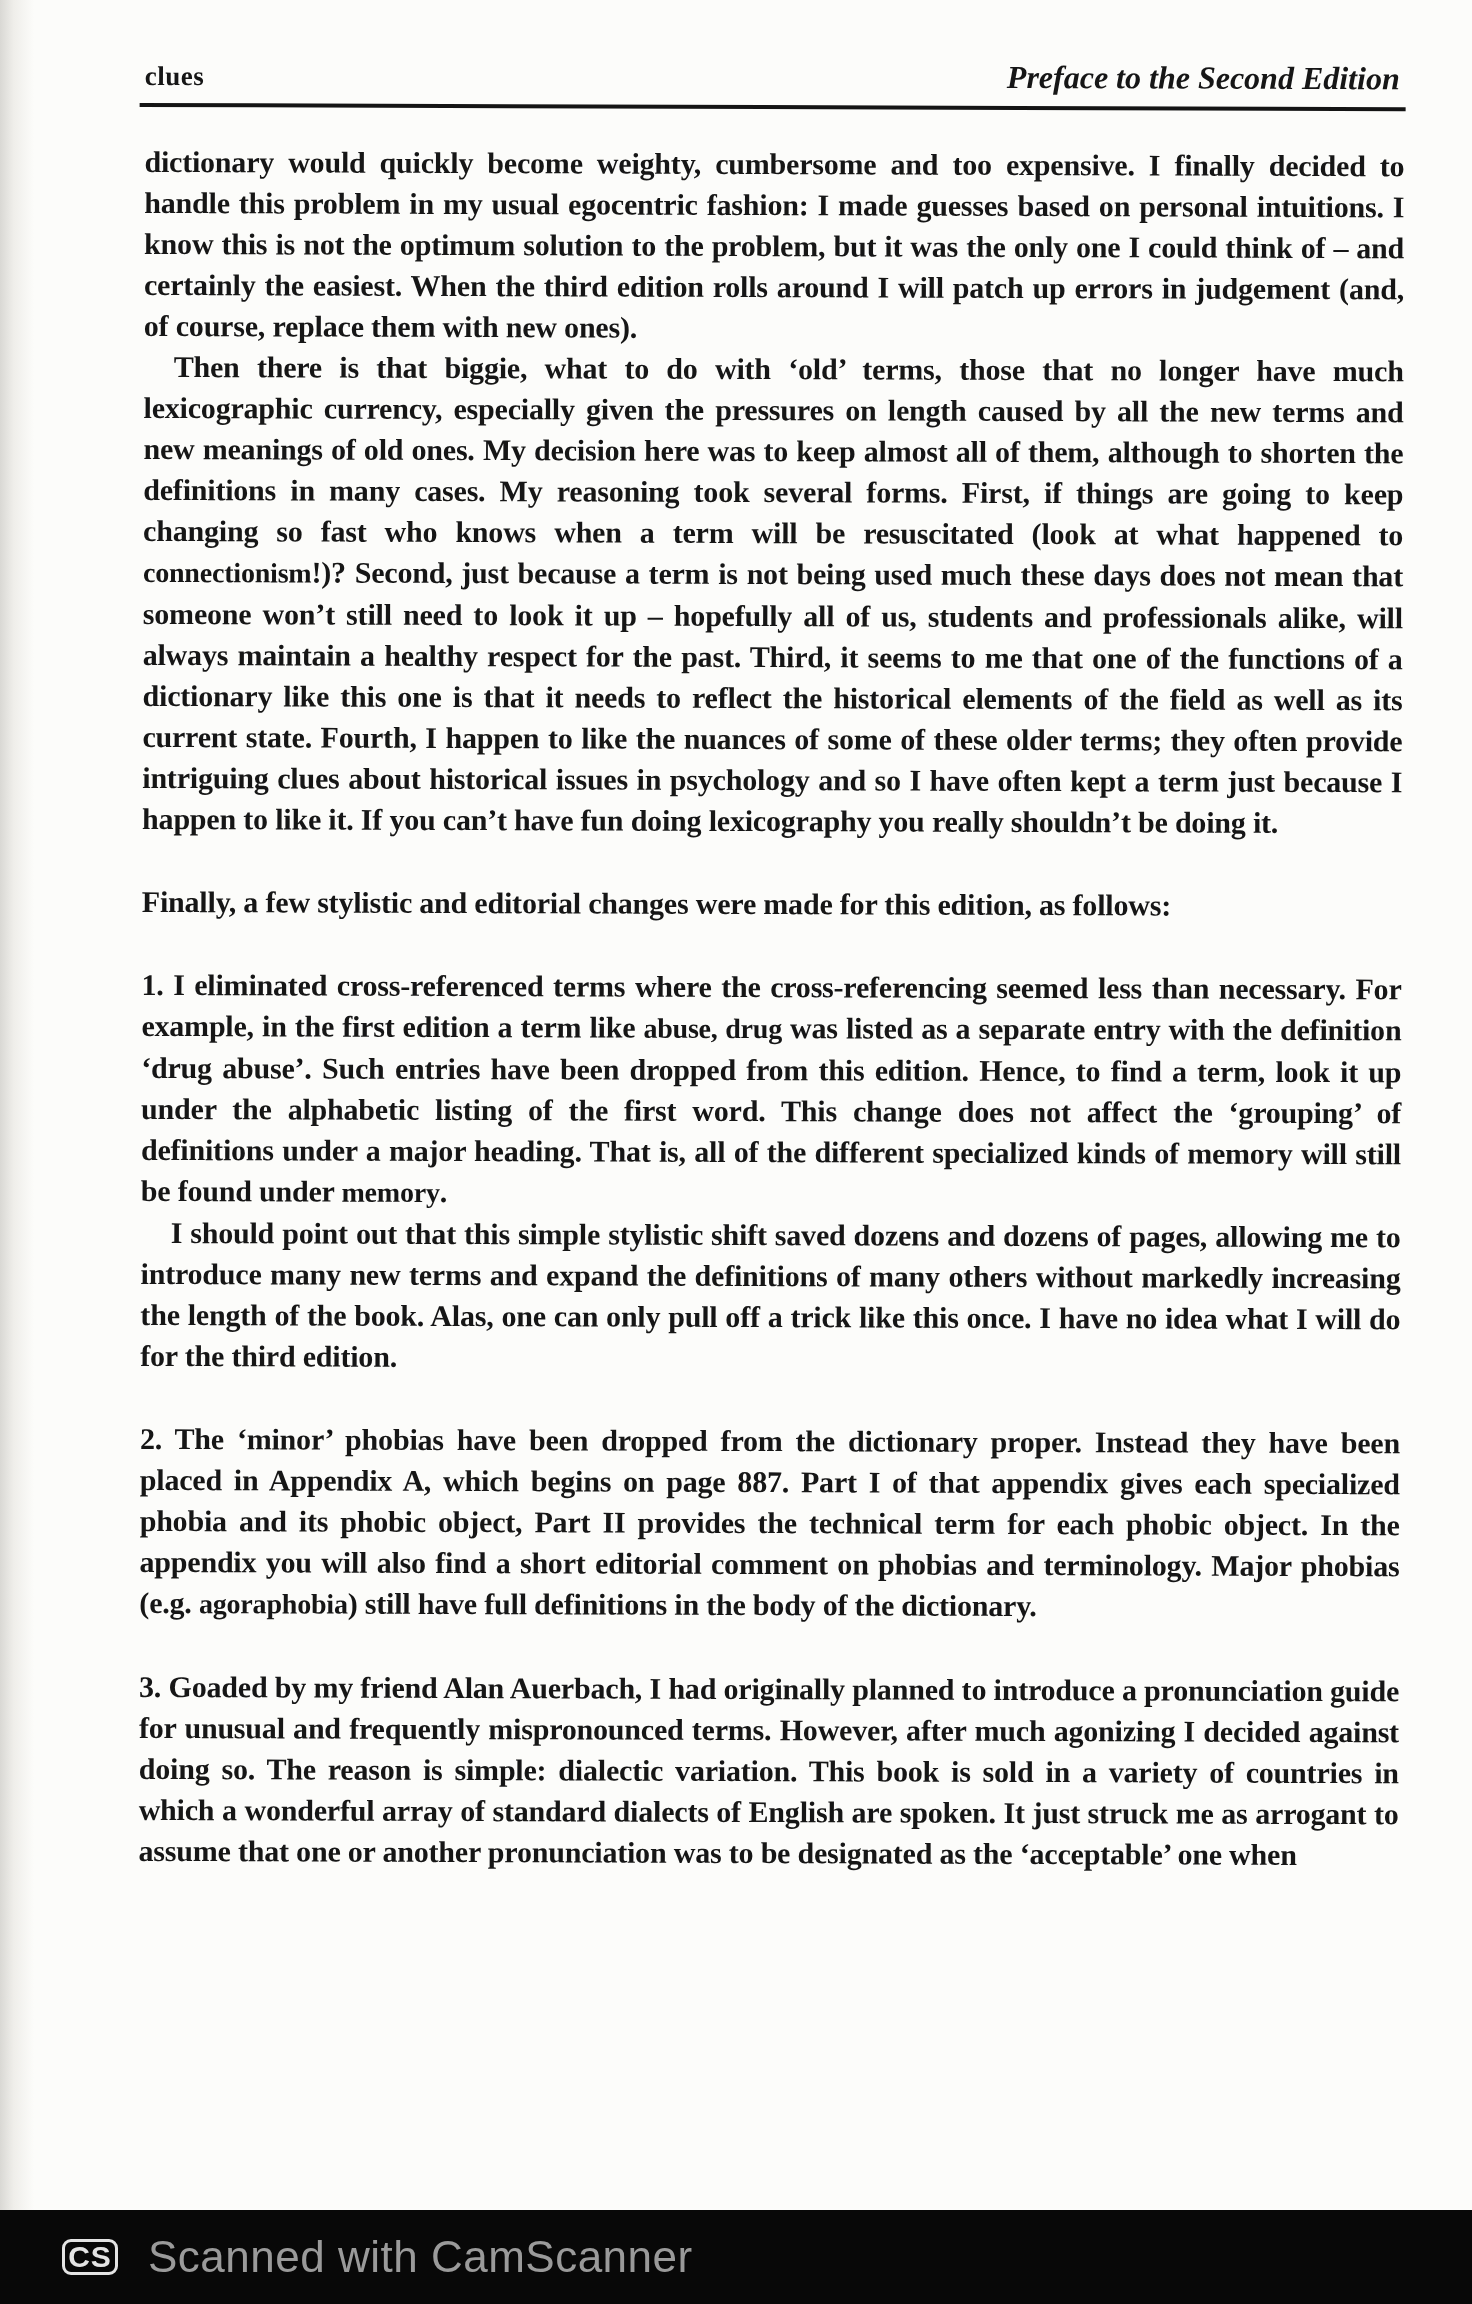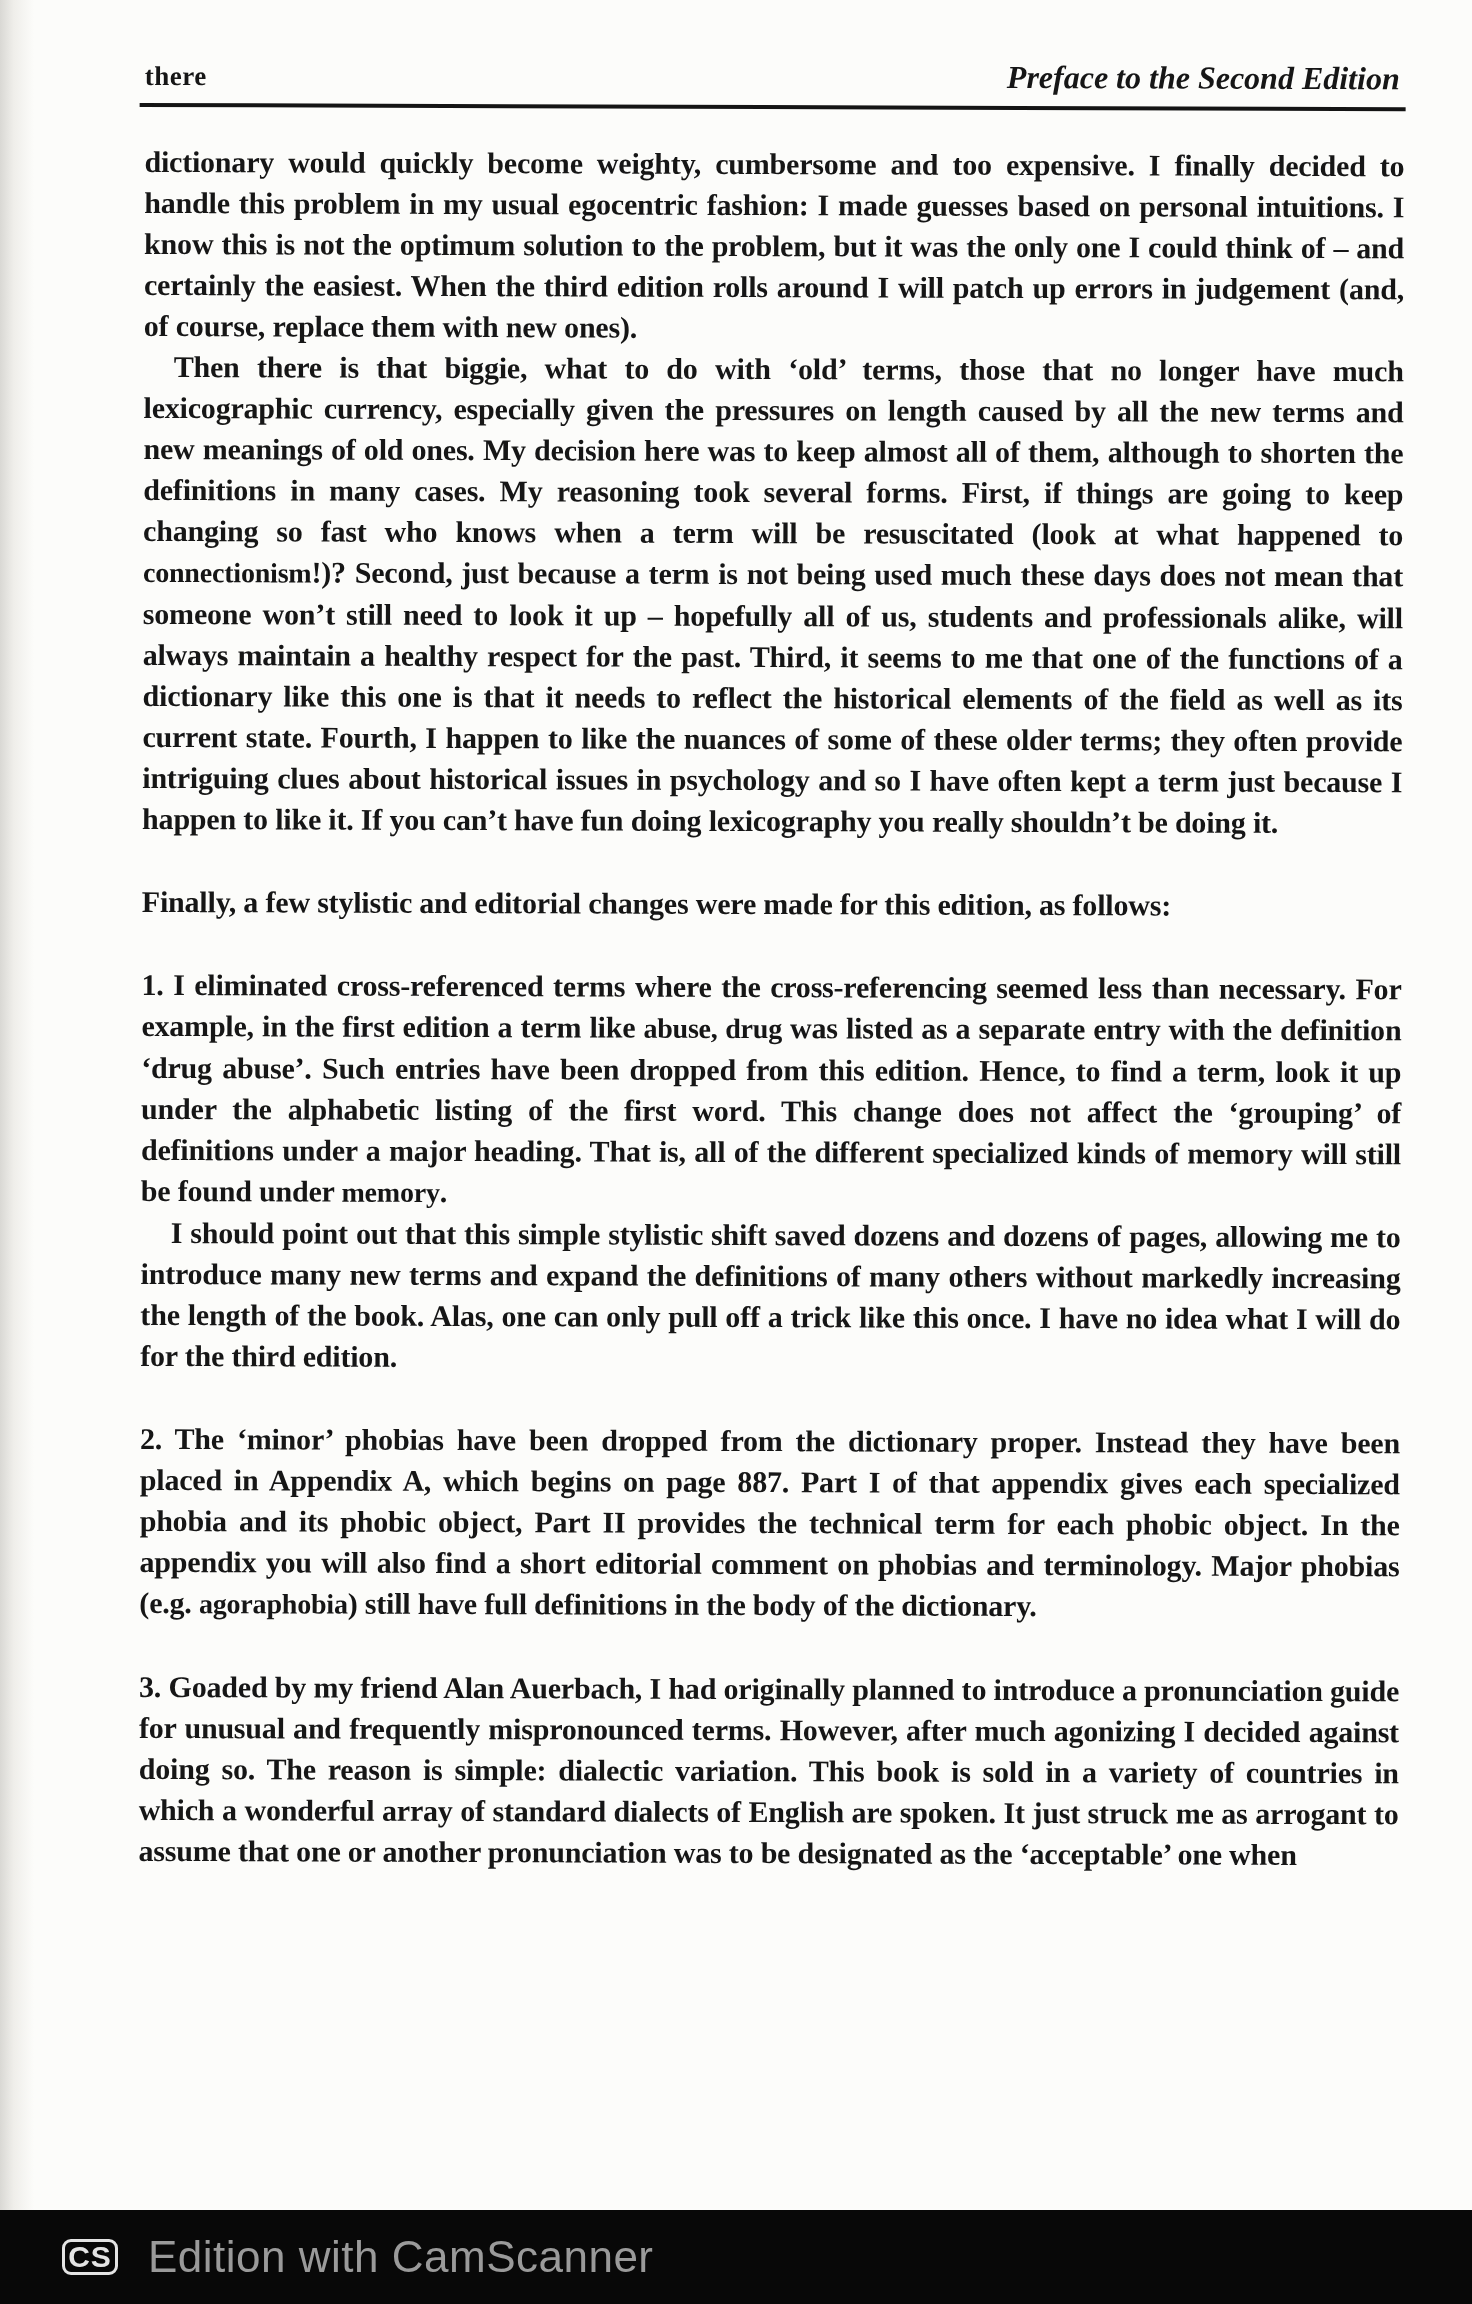--- a/index.html
+++ b/index.html
@@ -101,32 +101,32 @@
     font-weight: 400;
     letter-spacing: 0.5px;
   }
 </style>
 </head>
 <body>
 
 <div class="page">
   <div class="scan-content">
     <div class="header">
-      <span class="page-number">there</span>
+      <span class="page-number">clues</span>
       <span class="header-title">Preface to the Second Edition</span>
     </div>
     <div class="header-rule"></div>
     <div class="body-text">
         <p class="para"><span>dictionary would quickly become weighty, cumbersome and too expensive. I finally decided to handle this problem in my usual egocentric fashion: I made guesses based on personal intuitions. I know this is not the optimum solution to the problem, but it was the only one I could think of – and certainly the easiest. When the third edition rolls around I will patch up errors in judgement (and, of course, replace them with new ones).</span></p>
         <p class="para indent"><span>Then there is that biggie, what to do with ‘old’ terms, those that no longer have much lexicographic currency, especially given the pressures on length caused by all the new terms and new meanings of old ones. My decision here was to keep almost all of them, although to shorten the definitions in many cases. My reasoning took several forms. First, if things are going to keep changing so fast who knows when a term will be resuscitated (look at what happened to </span><span class="b">connectionism</span><span>!)? Second, just because a term is not being used much these days does not mean that someone won’t still need to look it up – hopefully all of us, students and professionals alike, will always maintain a healthy respect for the past. Third, it seems to me that one of the functions of a dictionary like this one is that it needs to reflect the historical elements of the field as well as its current state. Fourth, I happen to like the nuances of some of these older terms; they often provide intriguing clues about historical issues in psychology and so I have often kept a term just because I happen to like it. If you can’t have fun doing lexicography you really shouldn’t be doing it.</span></p>
         <p class="para spaced"><span>Finally, a few stylistic and editorial changes were made for this edition, as follows:</span></p>
         <p class="para spaced"><span>1. I eliminated cross-referenced terms where the cross-referencing seemed less than necessary. For example, in the first edition a term like </span><span class="b">abuse, drug</span><span> was listed as a separate entry with the definition ‘drug abuse’. Such entries have been dropped from this edition. Hence, to find a term, look it up under the alphabetic listing of the first word. This change does not affect the ‘grouping’ of definitions under a major heading. That is, all of the different specialized kinds of memory will still be found under </span><span class="b">memory</span><span>.</span></p>
         <p class="para indent"><span>I should point out that this simple stylistic shift saved dozens and dozens of pages, allowing me to introduce many new terms and expand the definitions of many others without markedly increasing the length of the book. Alas, one can only pull off a trick like this once. I have no idea what I will do for the third edition.</span></p>
         <p class="para spaced"><span>2. The ‘minor’ phobias have been dropped from the dictionary proper. Instead they have been placed in Appendix A, which begins on page 887. Part I of that appendix gives each specialized phobia and its phobic object, Part II provides the technical term for each phobic object. In the appendix you will also find a short editorial comment on phobias and terminology. Major phobias (e.g. </span><span class="b">agoraphobia</span><span>) still have full definitions in the body of the dictionary.</span></p>
         <p class="para spaced"><span>3. Goaded by my friend Alan Auerbach, I had originally planned to introduce a pronunciation guide for unusual and frequently mispronounced terms. However, after much agonizing I decided against doing so. The reason is simple: dialectic variation. This book is sold in a variety of countries in which a wonderful array of standard dialects of English are spoken. It just struck me as arrogant to assume that one or another pronunciation was to be designated as the ‘acceptable’ one when</span></p>
       </div>
   </div>
 
   <div class="camscanner-bar">
     <div class="cs-logo">CS</div>
-    <div class="cs-text">Edition with CamScanner</div>
+    <div class="cs-text">Scanned with CamScanner</div>
   </div>
 </div>
 
 </body></html>

